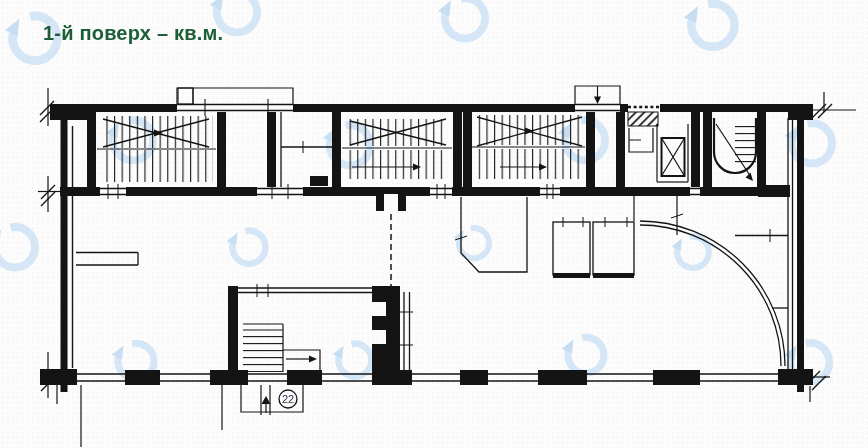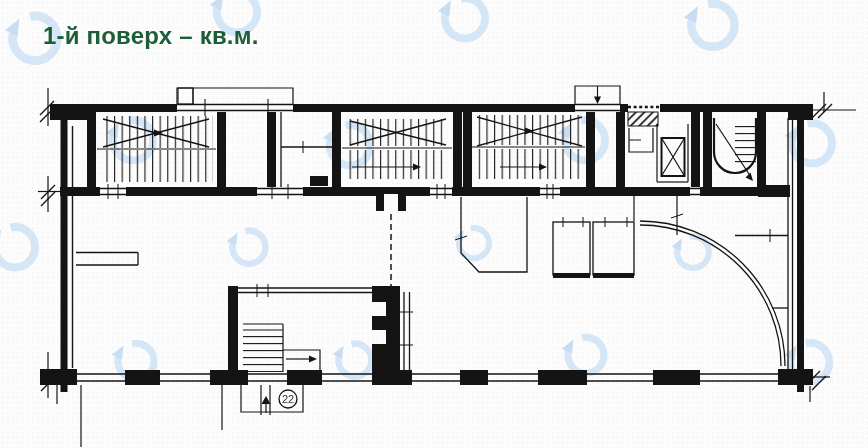--- a/index.html
+++ b/index.html
@@ -10,21 +10,21 @@
   }
   .stage{
     position:relative;width:868px;height:448px;overflow:hidden;
     background-color:#FCFCFC;
     background-image:radial-gradient(rgba(0,0,0,0.028) 1px, transparent 1px);
     background-size:5px 5px;
   }
   .wm-layer{position:absolute;left:0;top:0;width:868px;height:448px;}
   .page-title{
     position:absolute;left:43px;top:22px;
-    font-size:24px;font-weight:700;color:#1C5E38;letter-spacing:0.2px;
+    font-size:20px;font-weight:700;color:#1C5E38;letter-spacing:0.2px;
     white-space:nowrap;
   }
   .plan-layer{position:absolute;left:0;top:0;width:868px;height:448px;}
 </style>
 </head>
 <body>
 
 <div class="stage">
 
   <svg class="wm-layer" width="868" height="448" viewBox="0 0 868 448" aria-hidden="true">

